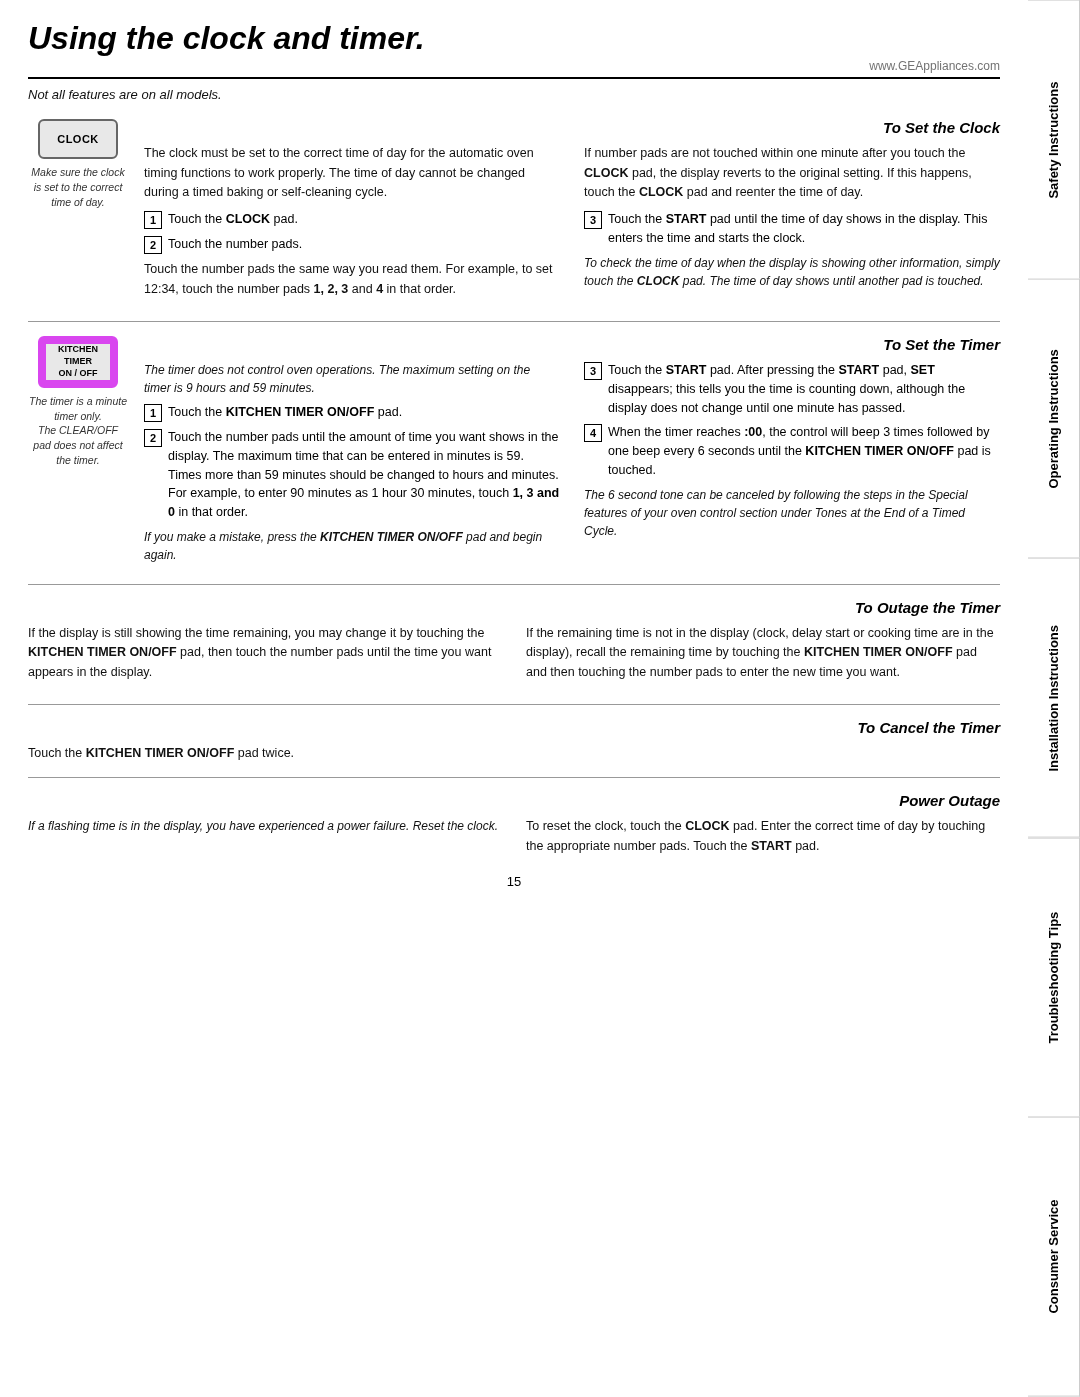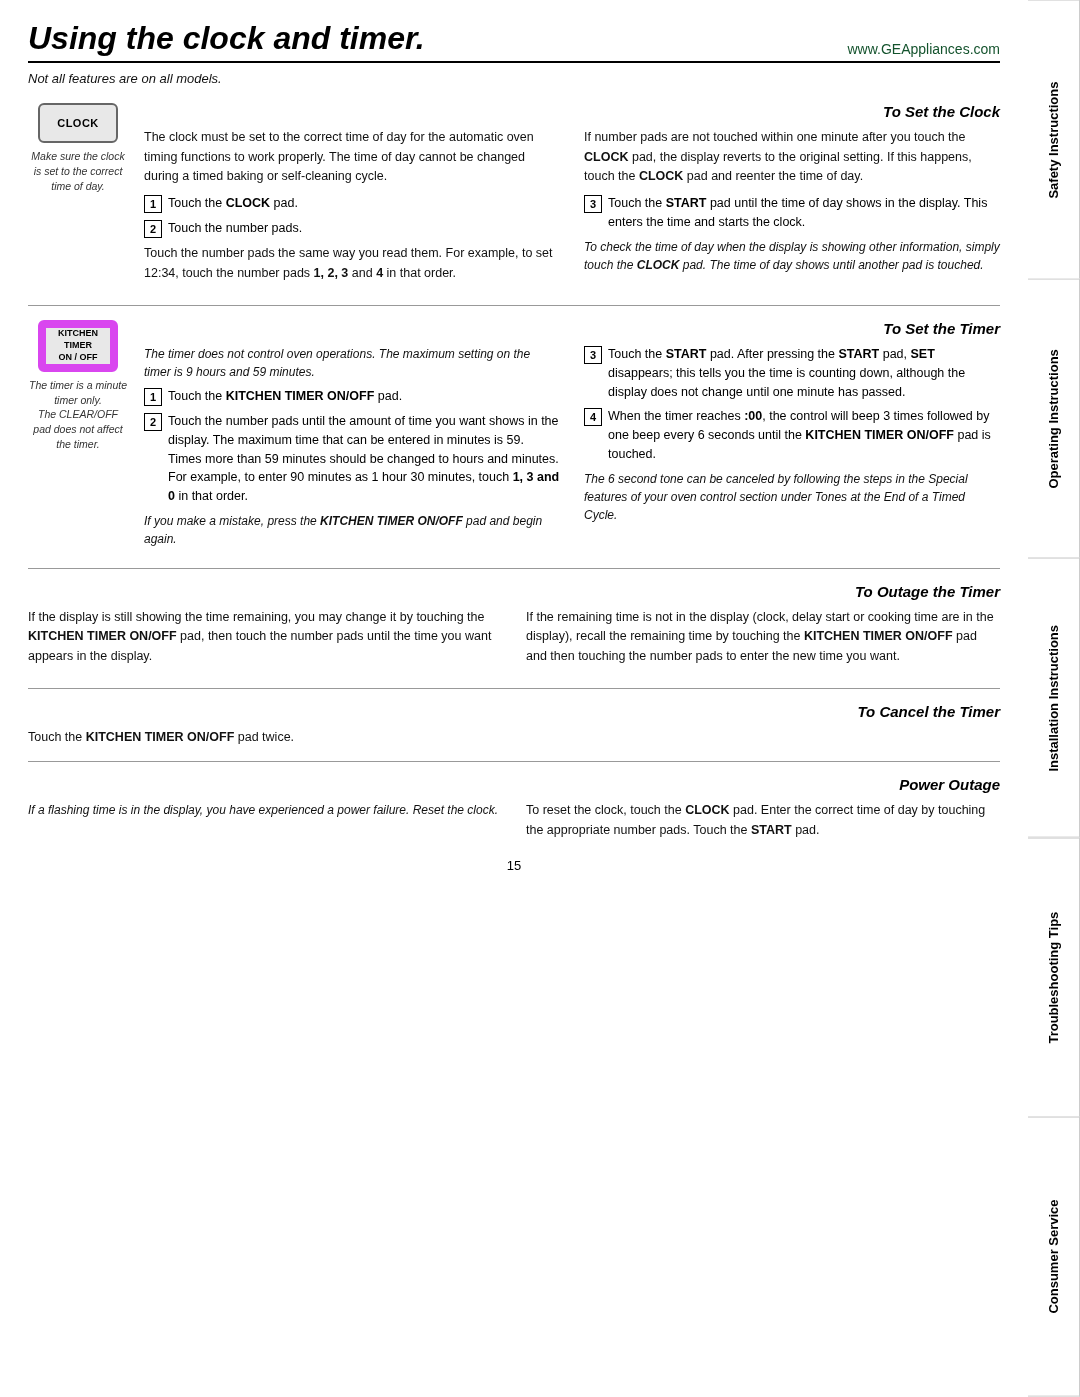--- a/index.html
+++ b/index.html
@@ -57,36 +57,36 @@
     .main-content {
       margin-right: 52px;
       padding: 20px 28px 20px 28px;
     }
 
     
     .page-title {
       font-size: 32px;
       font-style: italic;
       font-weight: bold;
-      margin-bottom: 0;
+      margin-bottom: 16px;
       border-bottom: none;
     }
 
     .page-title-row {
       display: flex;
       align-items: flex-end;
       justify-content: space-between;
       border-bottom: 2px solid #000;
       padding-bottom: 4px;
       margin-bottom: 6px;
     }
 
     .website-url {
-      font-size: 14px;
-      color: #14532d;
+      font-size: 12px;
+      color: #737373;
     }
 
     .subtitle {
       font-style: italic;
       font-size: 13px;
       margin-bottom: 14px;
     }
 
     
     .section-divider {

